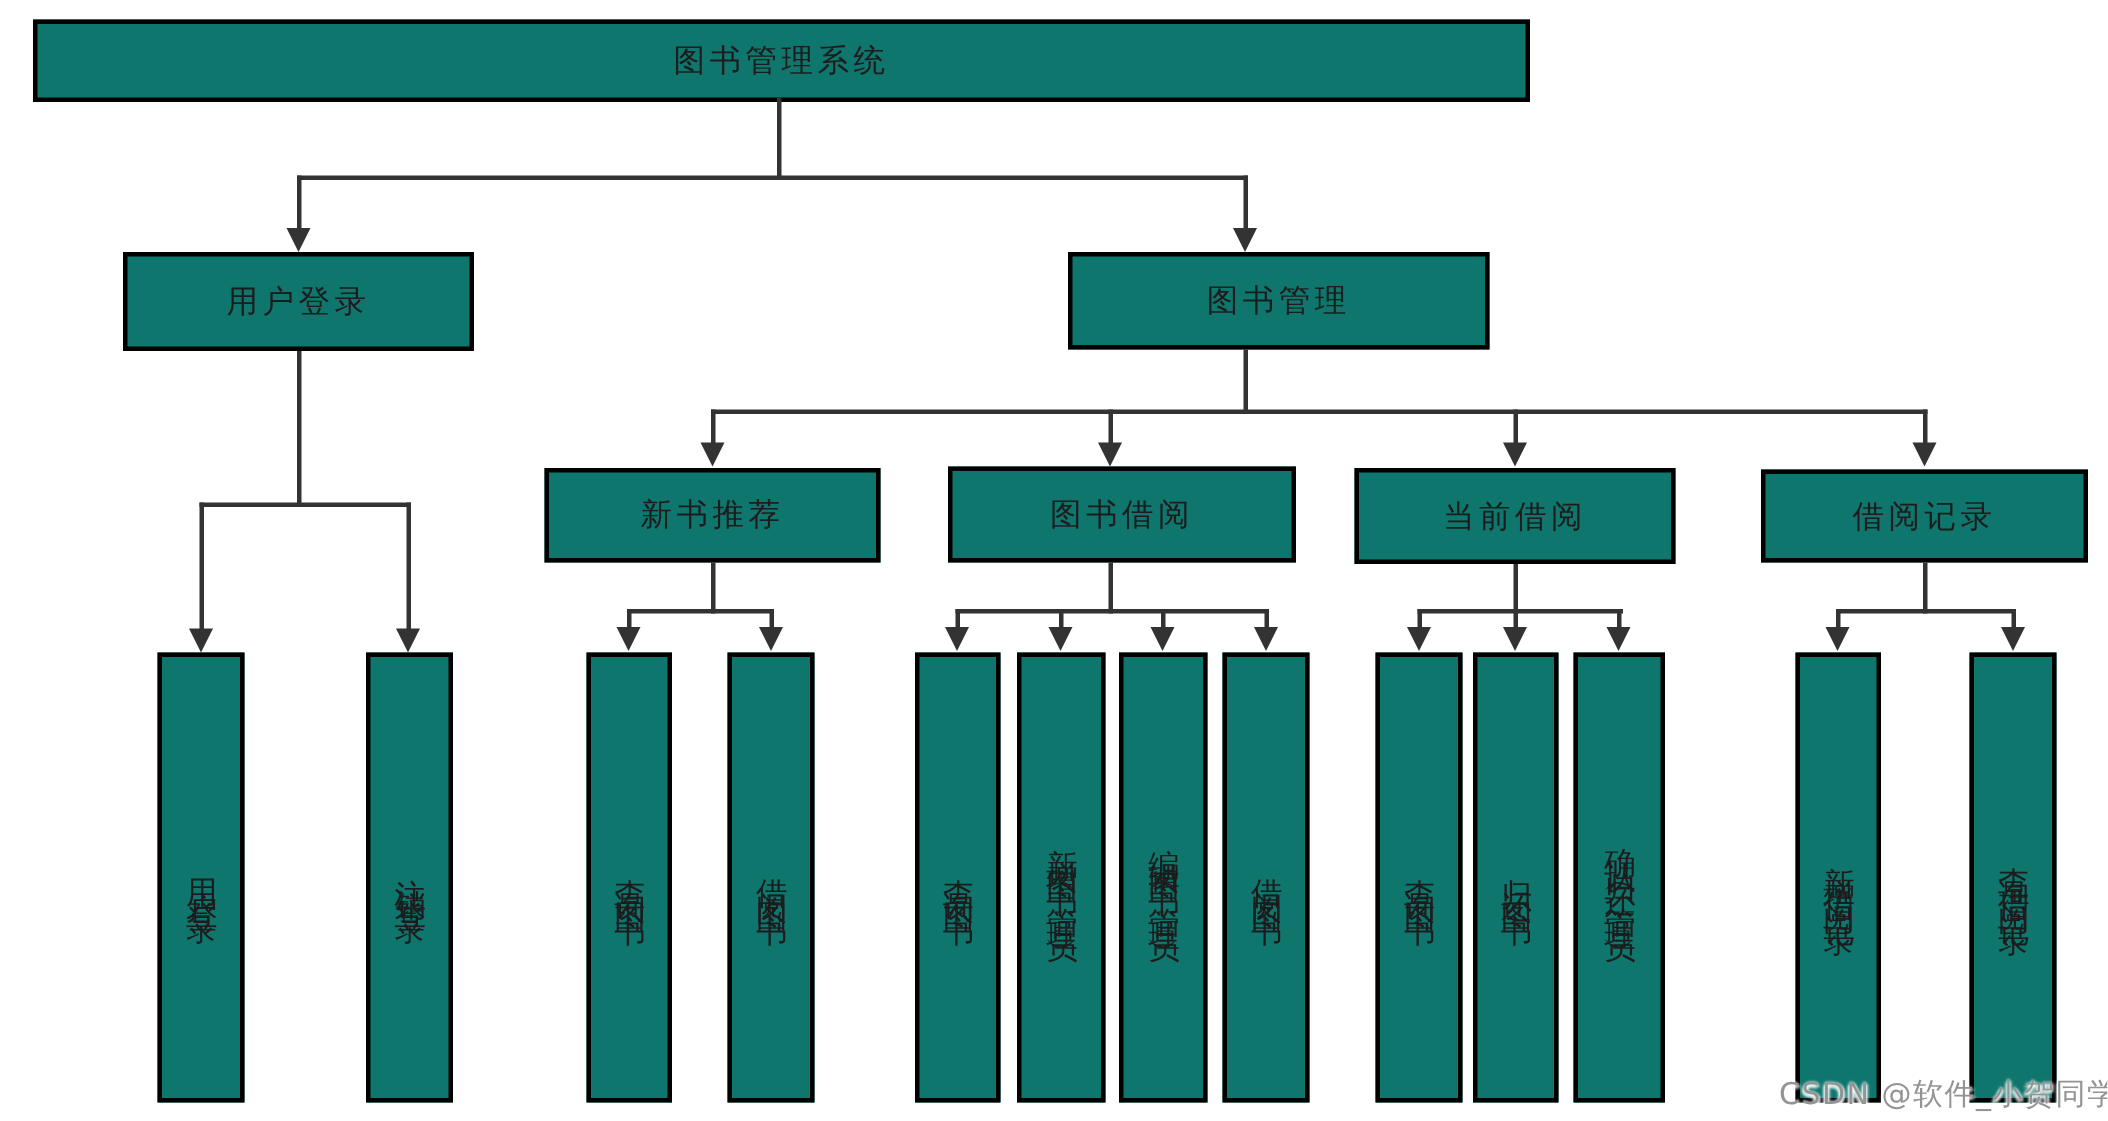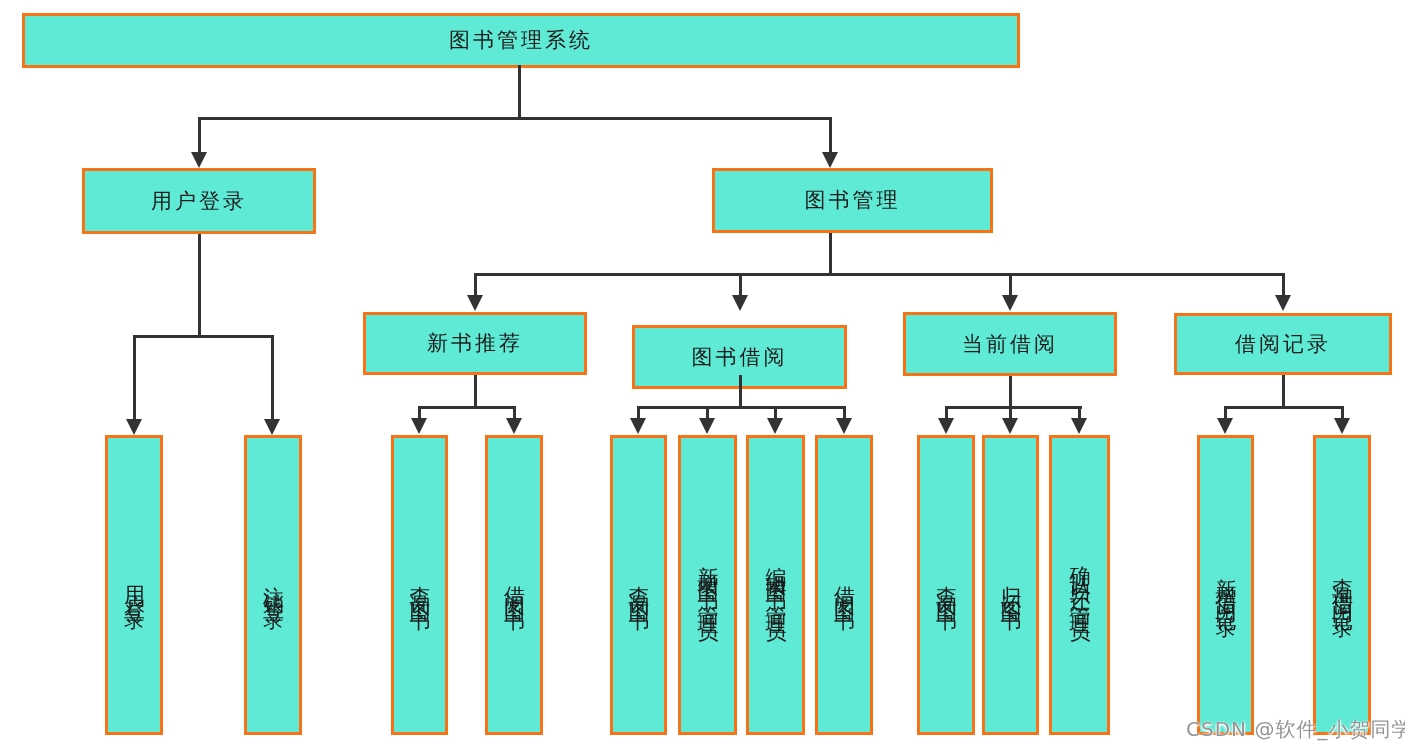--- a/index.html
+++ b/index.html
@@ -6,22 +6,22 @@
   #canvas{
     position:relative;
     width:1405px;height:747px;
     background:#ffffff;
     font-family:"DejaVu Sans",sans-serif;
     overflow:hidden;
   }
   .box{
     position:absolute;
     box-sizing:border-box;
-    border:3px solid #f97316;
-    background:#5eead4;
+    border:3px solid #000000;
+    background:#0f766e;
     display:flex;
     align-items:center;
     justify-content:center;
     color:#1c1c1c;
     font-size:21px;
     letter-spacing:3px;
     line-height:1;
   }
   .box.v{
     writing-mode:vertical-rl;
@@ -53,21 +53,21 @@
 <body>
 
 <div id="canvas">
 
   <div class="box h" style="left:22px;top:13px;width:998px;height:55px;">图书管理系统</div>
 
   <div class="box h" style="left:82px;top:168px;width:234px;height:66px;">用户登录</div>
   <div class="box h" style="left:712px;top:168px;width:281px;height:65px;">图书管理</div>
 
   <div class="box h" style="left:363px;top:312px;width:224px;height:63px;">新书推荐</div>
-  <div class="box h" style="left:632px;top:325px;width:215px;height:64px;">图书借阅</div>
+  <div class="box h" style="left:632px;top:311px;width:232px;height:64px;">图书借阅</div>
   <div class="box h" style="left:903px;top:312px;width:214px;height:64px;">当前借阅</div>
   <div class="box h" style="left:1174px;top:313px;width:218px;height:62px;">借阅记录</div>
 
   <div class="box v" style="left:105px;top:435px;width:58px;height:300px;">用户登录</div>
   <div class="box v" style="left:244px;top:435px;width:58px;height:300px;">注销登录</div>
 
   <div class="box v" style="left:391px;top:435px;width:57px;height:300px;">查询图书</div>
   <div class="box v" style="left:485px;top:435px;width:58px;height:300px;">借阅图书</div>
 
   <div class="box v" style="left:610px;top:435px;width:57px;height:300px;">查询图书</div>

